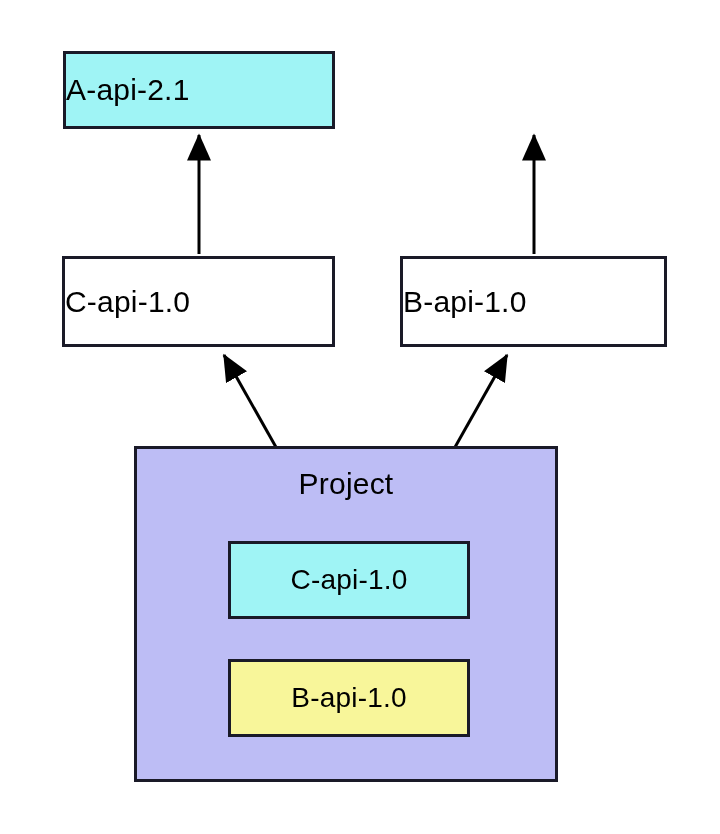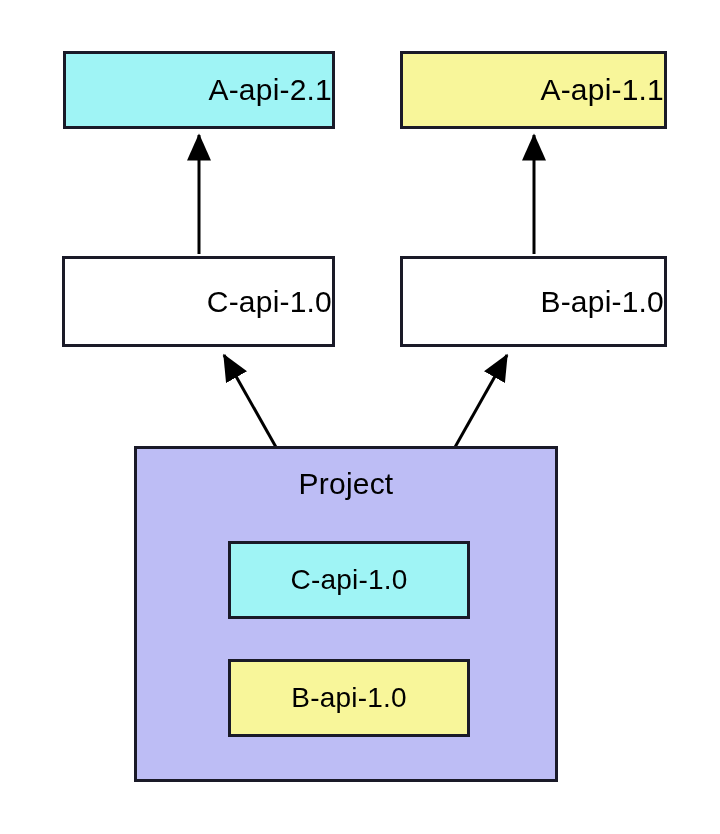--- a/index.html
+++ b/index.html
@@ -17,21 +17,21 @@
     height: 834px;
     background: #ffffff;
     overflow: hidden;
   }
   .node {
     position: absolute;
     box-sizing: border-box;
     border: 3px solid #1a1a28;
     display: flex;
     align-items: center;
-    justify-content: flex-end;
+    justify-content: flex-start;
     color: #000000;
     letter-spacing: 0.2px;
     white-space: nowrap;
   }
   .node-label {
     display: block;
     line-height: 1;
   }
 
   
@@ -130,23 +130,20 @@
      B-api-1.0 (middle) --&gt;
     <g>
       <line x1="450" y1="456" x2="507" y2="355" stroke="#000000" stroke-width="3" marker-end="url(#arrowhead)"></line>
     </g>
   </svg>
 
   <div class="node" id="node-a-api-21">
     <span class="node-label">A-api-2.1</span>
   </div>
 
-  <div class="node" id="node-a-api-11">
-    <span class="node-label">A-api-1.1</span>
-  </div>
 
   <div class="node" id="node-c-api-10-mid">
     <span class="node-label">C-api-1.0</span>
   </div>
 
   <div class="node" id="node-b-api-10-mid">
     <span class="node-label">B-api-1.0</span>
   </div>
 
   <div class="node" id="node-project">

